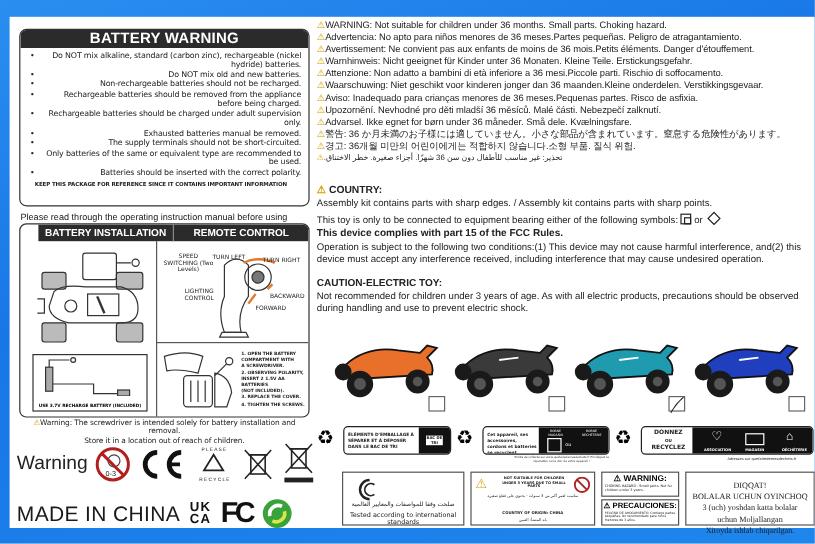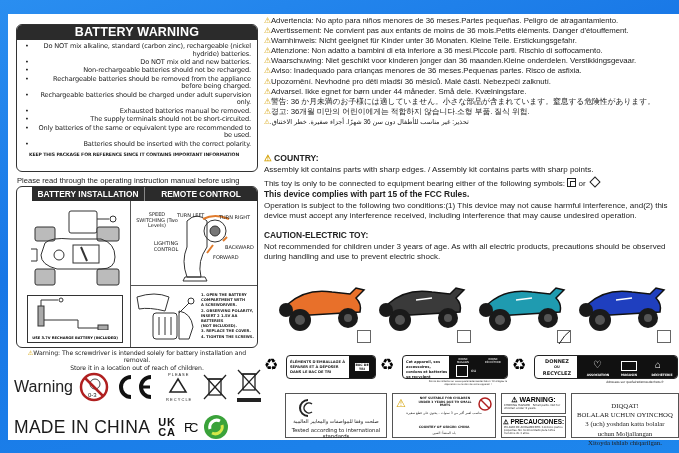--- a/index.html
+++ b/index.html
@@ -58,21 +58,21 @@
   .sd-warn {
     position: absolute; left: 6px; top: 335px; width: 246px; text-align: center;
     font-size: 6.2px; line-height: 7.4px; color: #222; font-family: "DejaVu Sans", sans-serif; letter-spacing: -0.1px;
   }
   .tri { color: #d4a000; }
   .warn-row { position: absolute; left: 6px; top: 355px; display: flex; align-items: center; gap: 6px; }
   .warn-word { font-size: 16px; color: #222; }
   .made-row { position: absolute; left: 6px; top: 400px; display: flex; align-items: center; gap: 8px; }
   .made { font-size: 17.5px; font-weight: normal; color: #1a1a1a; letter-spacing: 0.3px; }
   .ukca { font-size: 11px; font-weight: bold; line-height: 10px; color: #111; letter-spacing: 1px; }
-  .fc { font-size: 13px; font-weight: normal; color: #111; letter-spacing: -3px; }
+  .fc { font-size: 24px; font-weight: bold; color: #111; letter-spacing: -3px; }
   
   .right { position: absolute; left: 254px; top: 0; width: 417px; }
   .lang-list { position: absolute; left: 2px; top: 2px; width: 415px; }
   .lang-line { font-size: 7.8px; line-height: 10.1px; color: #222; white-space: nowrap; letter-spacing: -0.05px; }
   .caution-h { position: absolute; left: 2px; top: 139px; font-size: 8.6px; font-weight: bold; color: #222; }
   .p { position: absolute; left: 2px; font-size: 8px; line-height: 9.9px; color: #222; width: 415px; }
   .b { font-weight: bold; font-size: 8.4px; }
   .sym-sq { display: inline-block; width: 9px; height: 9px; border: 1px solid #222; position: relative; vertical-align: -1px; }
   .sym-sq::after { content: ""; position: absolute; left: 1.5px; top: 1.5px; width: 4px; height: 4px; border: 1px solid #222; }
   .sym-dia { display: inline-block; width: 8px; height: 8px; border: 1px solid #222; transform: rotate(45deg); margin-left: 3px; vertical-align: 0px; }
@@ -242,28 +242,29 @@
     <span class="fc">FC</span>
     <svg width="26" height="26" viewBox="0 0 26 26">
       <circle cx="13" cy="13" r="12" fill="#3aa23a"></circle>
       <path d="M7 15 A7 7 0 0 1 17 7" fill="none" stroke="#fff" stroke-width="3"></path>
       <path d="M19 11 A7 7 0 0 1 9 19" fill="none" stroke="#d6e84a" stroke-width="3"></path>
     </svg>
   </div>
 
   <div class="right">
     <div class="lang-list">
+      <div class="lang-line"><span class="tri">⚠</span><span>WARNING: Not suitable for children under 36 months. Small parts. Choking hazard.</span></div>
       <div class="lang-line"><span class="tri">⚠</span><span>Advertencia: No apto para niños menores de 36 meses.Partes pequeñas. Peligro de atragantamiento.</span></div>
       <div class="lang-line"><span class="tri">⚠</span><span>Avertissement: Ne convient pas aux enfants de moins de 36 mois.Petits éléments. Danger d'étouffement.</span></div>
       <div class="lang-line"><span class="tri">⚠</span><span>Warnhinweis: Nicht geeignet für Kinder unter 36 Monaten. Kleine Teile. Erstickungsgefahr.</span></div>
       <div class="lang-line"><span class="tri">⚠</span><span>Attenzione: Non adatto a bambini di età inferiore a 36 mesi.Piccole parti. Rischio di soffocamento.</span></div>
       <div class="lang-line"><span class="tri">⚠</span><span>Waarschuwing: Niet geschikt voor kinderen jonger dan 36 maanden.Kleine onderdelen. Verstikkingsgevaar.</span></div>
       <div class="lang-line"><span class="tri">⚠</span><span>Aviso: Inadequado para crianças menores de 36 meses.Pequenas partes. Risco de asfixia.</span></div>
       <div class="lang-line"><span class="tri">⚠</span><span>Upozornění. Nevhodné pro děti mladší 36 měsíců. Malé části. Nebezpečí zalknutí.</span></div>
-      <div class="lang-line"><span class="tri">⚠</span><span>Advarsel. Ikke egnet for børn under 44 måneder. Små dele. Kvælningsfare.</span></div>
+      <div class="lang-line"><span class="tri">⚠</span><span>Advarsel. Ikke egnet for børn under 36 måneder. Små dele. Kvælningsfare.</span></div>
       <div class="lang-line"><span class="tri">⚠</span><span>警告: 36 か月未満のお子様には適していません。小さな部品が含まれています。窒息する危険性があります。</span></div>
       <div class="lang-line"><span class="tri">⚠</span><span>경고: 36개월 미만의 어린이에게는 적합하지 않습니다.소형 부품. 질식 위험.</span></div>
       <div class="lang-line" style="direction:rtl;text-align:left;font-size:6.5px"><span>تحذير: غير مناسب للأطفال دون سن 36 شهرًا. أجزاء صغيرة. خطر الاختناق.</span><span class="tri">⚠</span></div>
     </div>
 
     <div class="caution-h"><span class="tri">⚠</span> <span>COUNTRY:</span></div>
     <div class="p" style="top:151px">Assembly kit contains parts with sharp edges. / Assembly kit contains parts with sharp points.</div>
     <div class="p" style="top:164px">
       <span>This toy is only to be connected to equipment bearing either of the following symbols:</span>
       <span class="sym-sq"></span>

